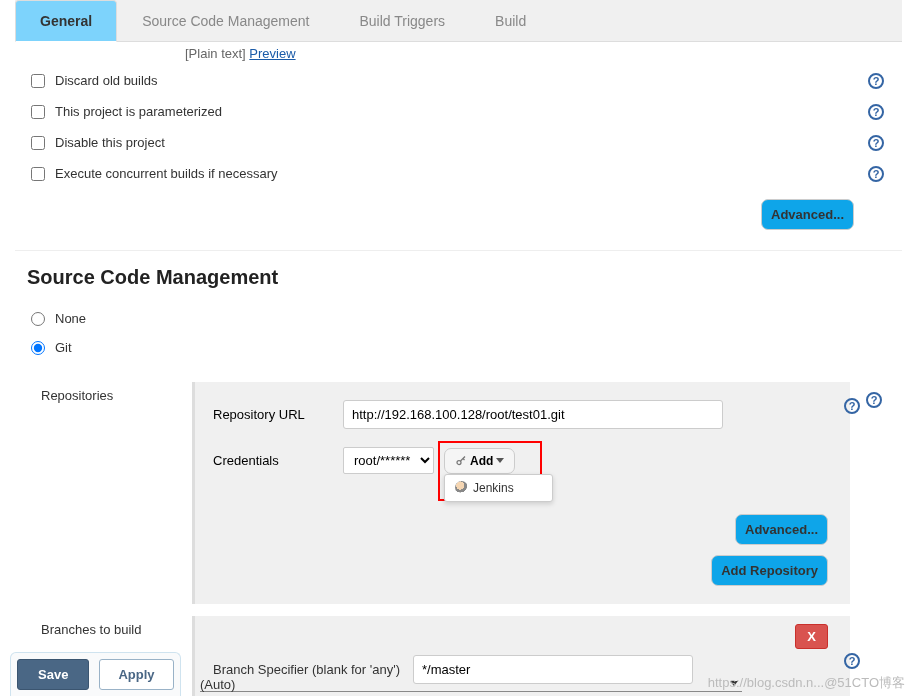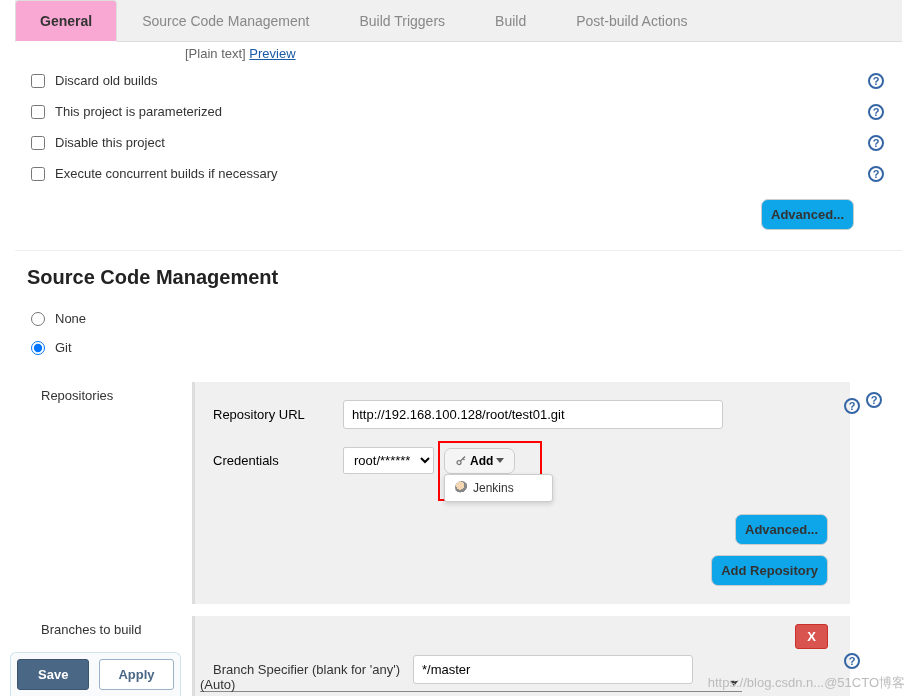--- a/index.html
+++ b/index.html
@@ -26,21 +26,21 @@
     }
     .tab {
       padding: 12px 24px;
       cursor: pointer;
       color: #888;
       font-size: 14px;
       border: 1px solid transparent;
       border-bottom: none;
     }
     .tab.active {
-      background: #f9a8d4;
+      background: #7dd3fc;
       color: #333;
       border: 1px solid #ddd;
       border-bottom: 1px solid #fff;
       margin-bottom: -1px;
       font-weight: bold;
       border-radius: 4px 4px 0 0;
     }
     .content {
       padding: 0 15px;
     }
@@ -329,21 +329,20 @@
     }
   </style>
 </head>
 <body>
 
 <div class="tabs">
   <div class="tab active">General</div>
   <div class="tab">Source Code Management</div>
   <div class="tab">Build Triggers</div>
   <div class="tab">Build</div>
-  <div class="tab">Post-build Actions</div>
 </div>
 
 <div class="content">
 
   <div class="plain-text-row">
     <span>[Plain text]</span>
     <a href="#">Preview</a>
   </div>
 
   <div class="option-row">

